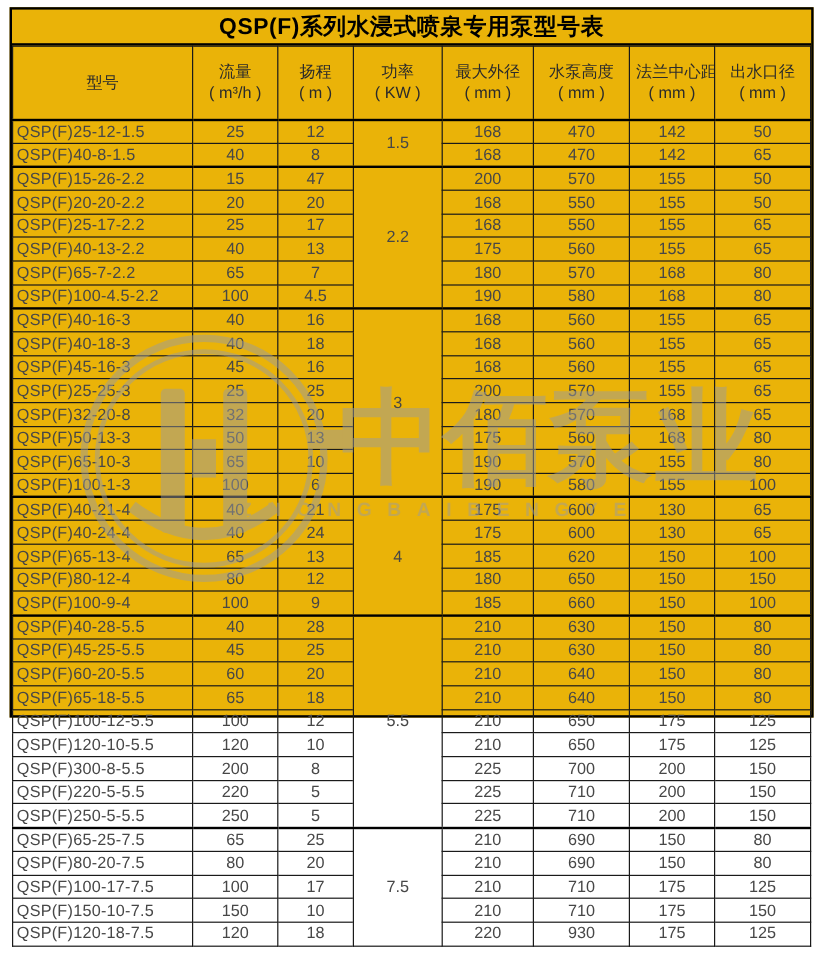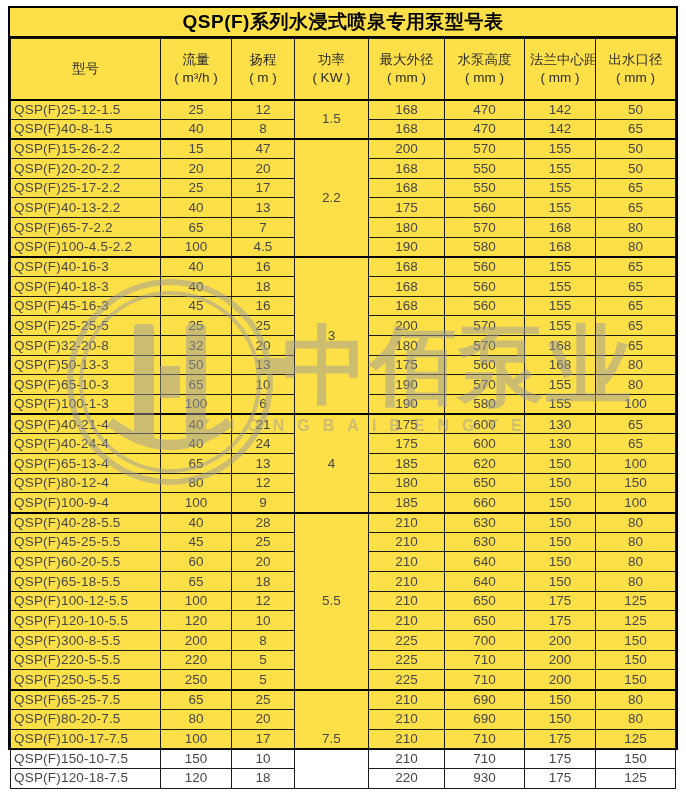--- a/index.html
+++ b/index.html
@@ -10,24 +10,24 @@
   }
   .page {
     position: relative;
     width: 686px; height: 796px;
     background: #ffffff;
     overflow: hidden;
   }
   .sheet {
     position: absolute;
     left: 8px; top: 6px;
-    width: 670px; height: 744px;
+    width: 670px; height: 592px;
     box-sizing: border-box;
     border: 2px solid #000;
-    background: #fde047;
+    background: #eab308;
     z-index: 1;
   }
   .title-row {
     height: 28px;
     border-bottom: 2px solid #000;
     display: flex;
     align-items: center;
     justify-content: center;
     font-size: 19px;
     font-weight: bold;
@@ -261,21 +261,21 @@
           <tr>
             <td class="model-cell">QSP(F)45-16-3</td>
             <td>45</td>
             <td>16</td>
             <td>168</td>
             <td>560</td>
             <td>155</td>
             <td>65</td>
           </tr>
           <tr>
-            <td class="model-cell">QSP(F)25-25-5</td>
+            <td class="model-cell">QSP(F)25-25-3</td>
             <td>25</td>
             <td>25</td>
             <td>200</td>
             <td>570</td>
             <td>155</td>
             <td>65</td>
           </tr>
           <tr>
             <td class="model-cell">QSP(F)32-20-8</td>
             <td>32</td>

